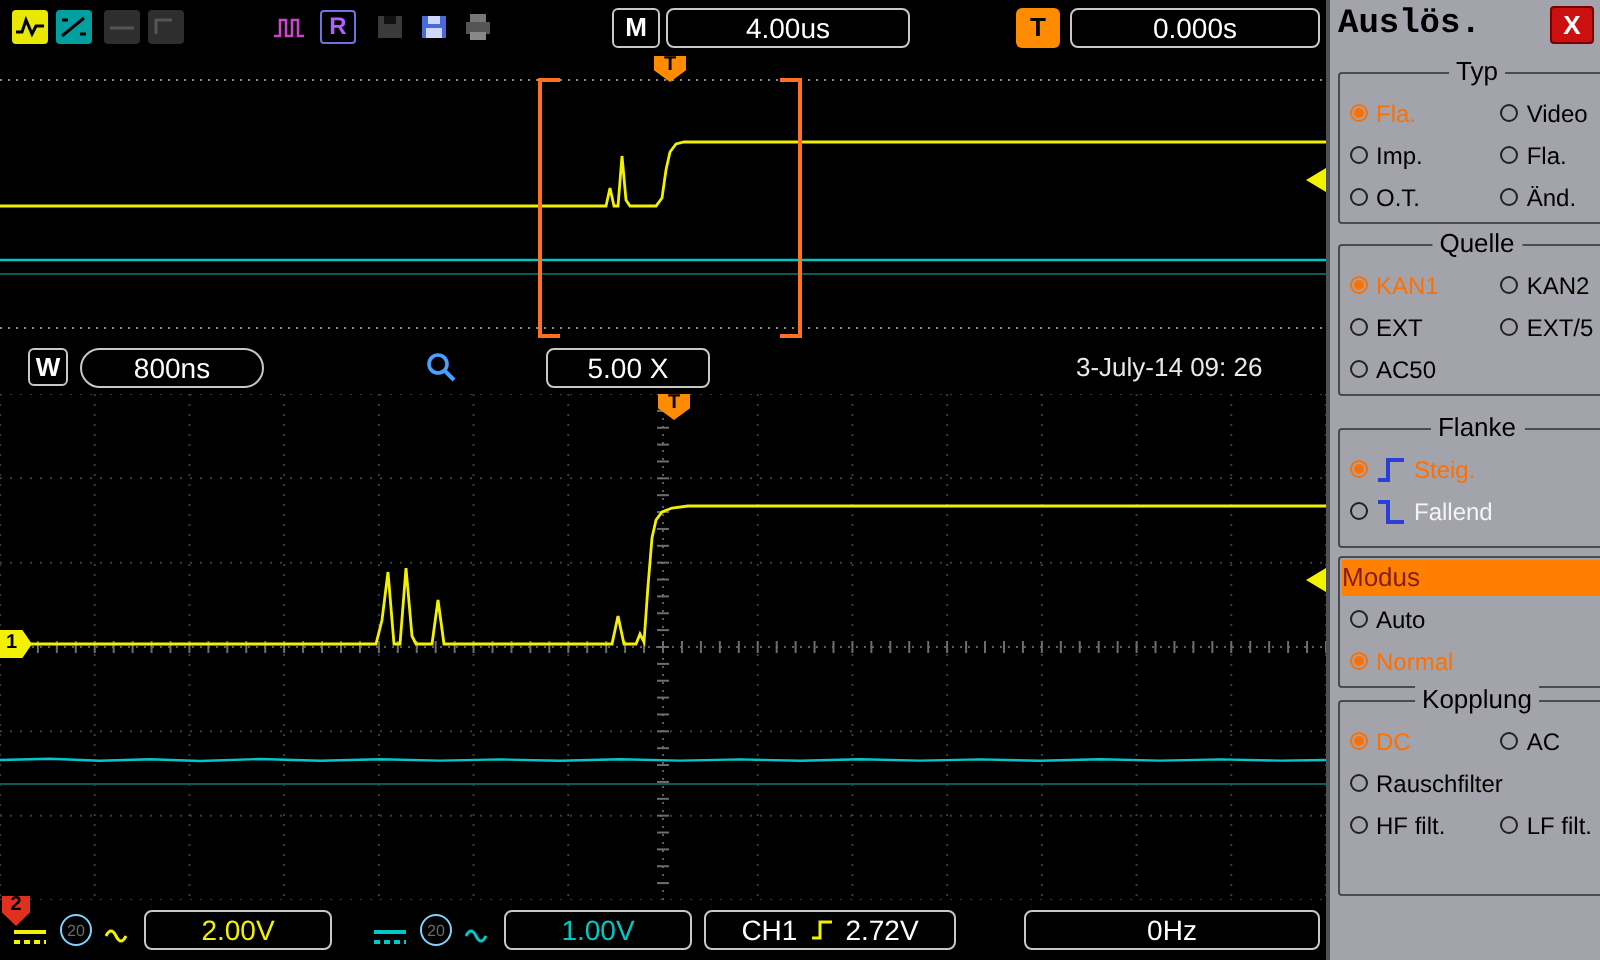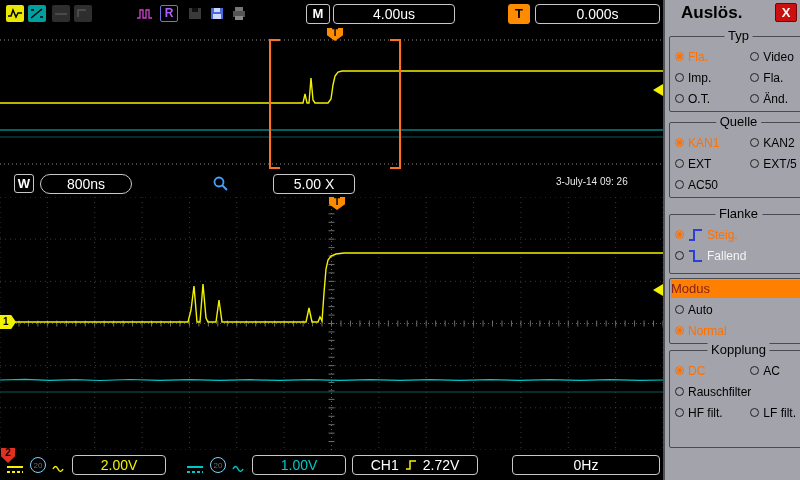--- a/index.html
+++ b/index.html
@@ -56,36 +56,36 @@
     position:absolute; width:10px; height:12px; background:#f2f200;
     clip-path:polygon(100% 0,100% 100%,0 50%); z-index:4;
   }
   
   .zoombar { position:absolute; left:0; top:172px; width:663px; height:25px; background:#000; }
   .wbox {
     position:absolute; left:14px; top:2px; width:20px; height:19px; background:#000;
     border:1px solid #c8c8c8; border-radius:3px; color:#fff; font-weight:bold;
     font-size:13px; text-align:center; line-height:17px;
   }
-  .datetime { position:absolute; left:556px; top:4px; color:#e8e8e8; font-size:10px; }
+  .datetime { position:absolute; left:538px; top:4px; color:#e8e8e8; font-size:13px; }
   
   .bottombar { position:absolute; left:0; top:450px; width:663px; height:30px; background:#000; }
   .bwcircle {
     position:absolute; width:16px; height:16px; border:1px solid #7dd3fc; border-radius:50%;
     color:#6a6a6a; font-size:8px; text-align:center; line-height:15px;
   }
   .trigpill { display:flex; align-items:center; justify-content:center; gap:6px; }
   .trigpill .src { color:#fff; font-size:14px; }
   .trigpill .lvl { color:#fff; font-size:14px; }
   
   .sidebar {
     position:absolute; left:663px; top:0; width:137px; height:480px;
     background:#a3a3ab; border-left:2px solid #505058; color:#000;
   }
-  .sb-title { position:absolute; left:16px; top:3px; font-size:17px; font-weight:bold; color:#000; }
+  .sb-title { position:absolute; left:4px; top:3px; font-size:17px; font-weight:bold; color:#000;font-family:Liberation Mono, monospace; }
   .sb-close {
     position:absolute; right:3px; top:3px; width:22px; height:19px; background:#cc1010;
     border:1px solid #700; border-radius:2px; color:#fff; font-weight:bold; font-size:13px;
     text-align:center; line-height:17px; cursor:pointer;
   }
   .gbox { position:absolute; left:4px; width:139px; border:1px solid #4a4a52; border-radius:2px; }
   .gbox-label {
     position:absolute; top:-9px; left:50%; transform:translateX(-50%);
     background:#a3a3ab; padding:0 4px; font-size:13px; white-space:nowrap;
   }

